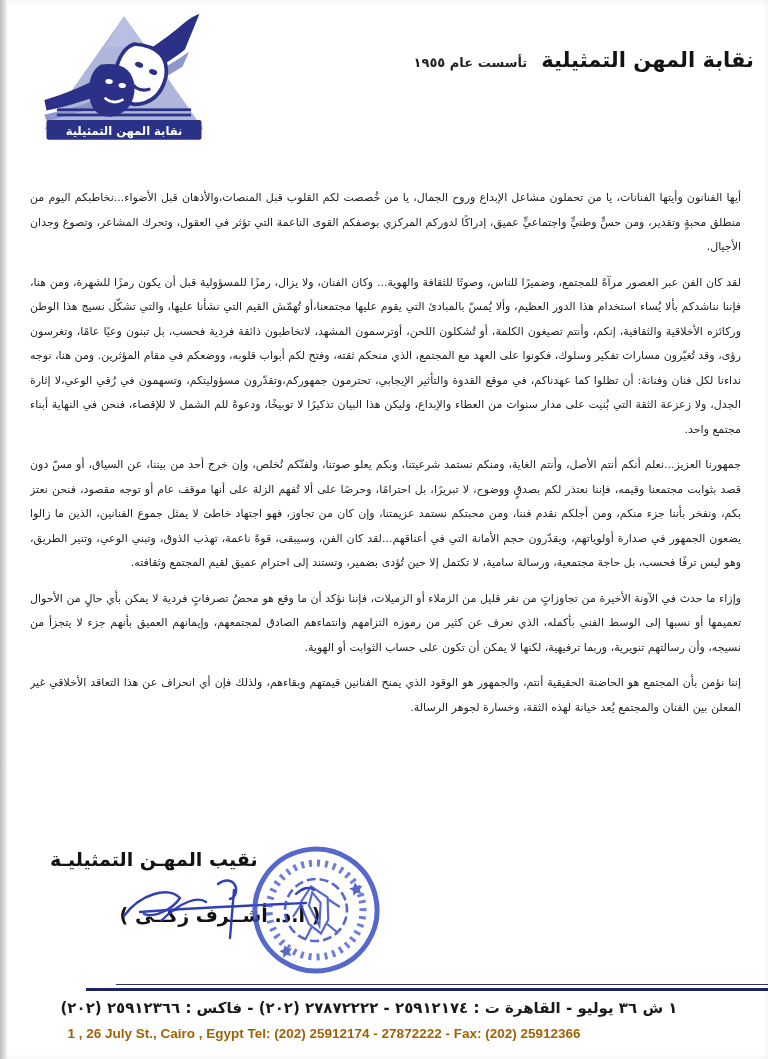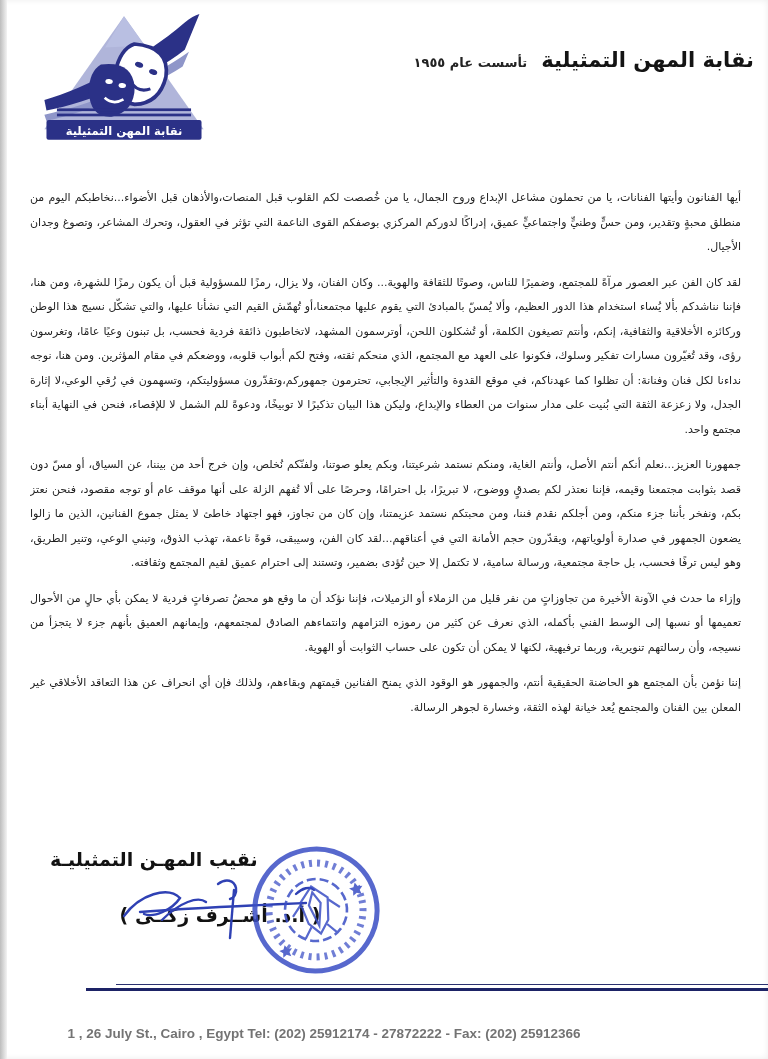--- a/index.html
+++ b/index.html
@@ -57,21 +57,21 @@
 
   
   .footer-rule{position:absolute;left:86px;right:0;top:988px;height:3px;
     background:#1d2366;}
   .footer-rule-echo{position:absolute;left:116px;right:0;top:984px;height:1px;
     background:#2a3070;}
   .footer-ar{position:absolute;left:0;right:0;top:999px;direction:rtl;
     text-align:center;font-size:15px;font-weight:bold;color:#1a1a1a;
     padding-right:30px;}
   .footer-en{position:absolute;left:0;right:0;top:1026px;text-align:center;
-    font-size:13.5px;font-weight:bold;color:#737373;
+    font-size:13.5px;font-weight:bold;color:#a16207;
     font-family:"Liberation Sans","DejaVu Sans",sans-serif;
     padding-right:120px;}
 </style>
 </head>
 <body>
 
 <div class="page">
   <div class="scan-edge"></div>
 
   <div class="logo-wrap">
@@ -149,14 +149,15 @@
 
       <g fill="#3a4ec5" stroke="none">
         <path d="M112,52 l2.8,5.2 5.6,.6 -4.2,4 1.2,5.6 -5.4-2.8 -5,2.8 1-5.6 -4.2-4 5.6-.6 Z" transform="scale(0.82) translate(24,8)"></path>
         <path d="M30,96 l2.2,4 4.4,.5 -3.3,3.1 .9,4.4 -4.2-2.2 -3.9,2.2 .8-4.4 -3.3-3.1 4.4-.5 Z"></path>
       </g>
     </g>
   </svg>
 
   <div class="footer-rule-echo"></div>
   <div class="footer-rule"></div>
+  <div class="footer-ar">١ ش ٣٦ يوليو - القاهرة ت : ٢٥٩١٢١٧٤ - ٢٧٨٧٢٢٢٢ (٢٠٢) - فاكس : ٢٥٩١٢٣٦٦ (٢٠٢)</div>
   <div class="footer-en">1 , 26 July St., Cairo , Egypt  Tel: (202) 25912174 - 27872222 - Fax: (202) 25912366</div>
 </div>
 
 </body></html>

